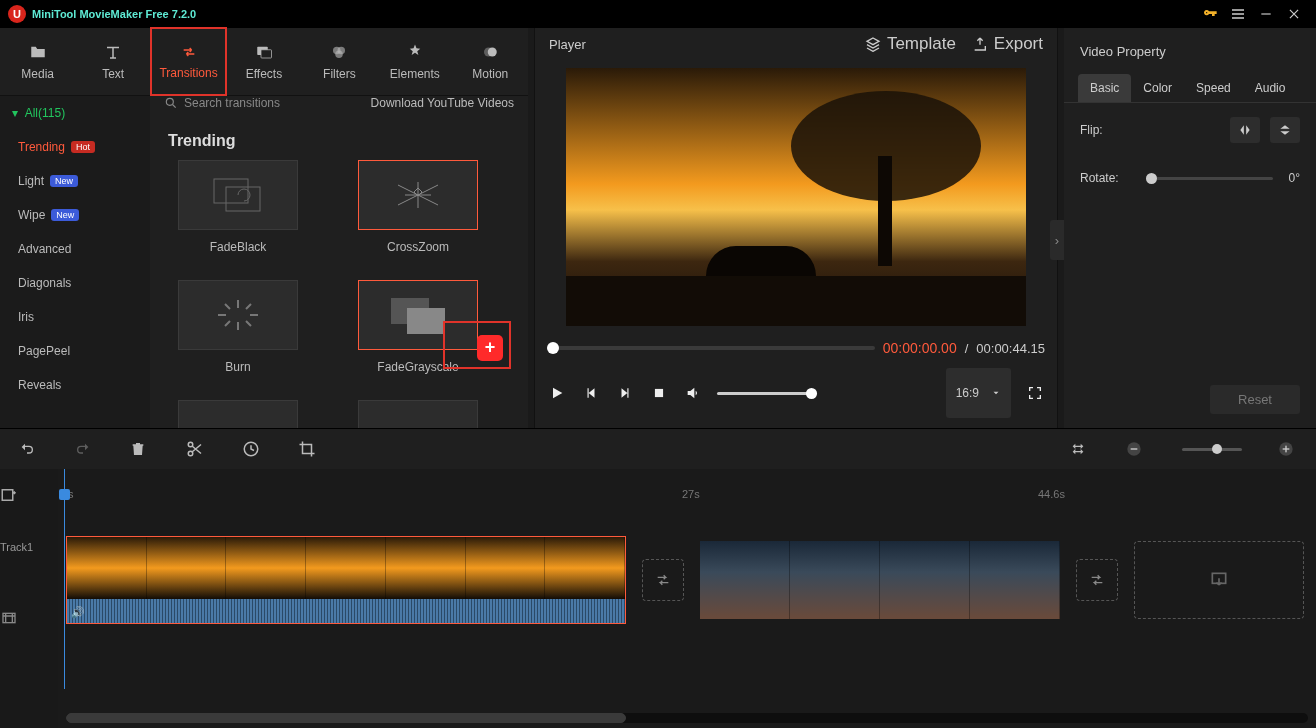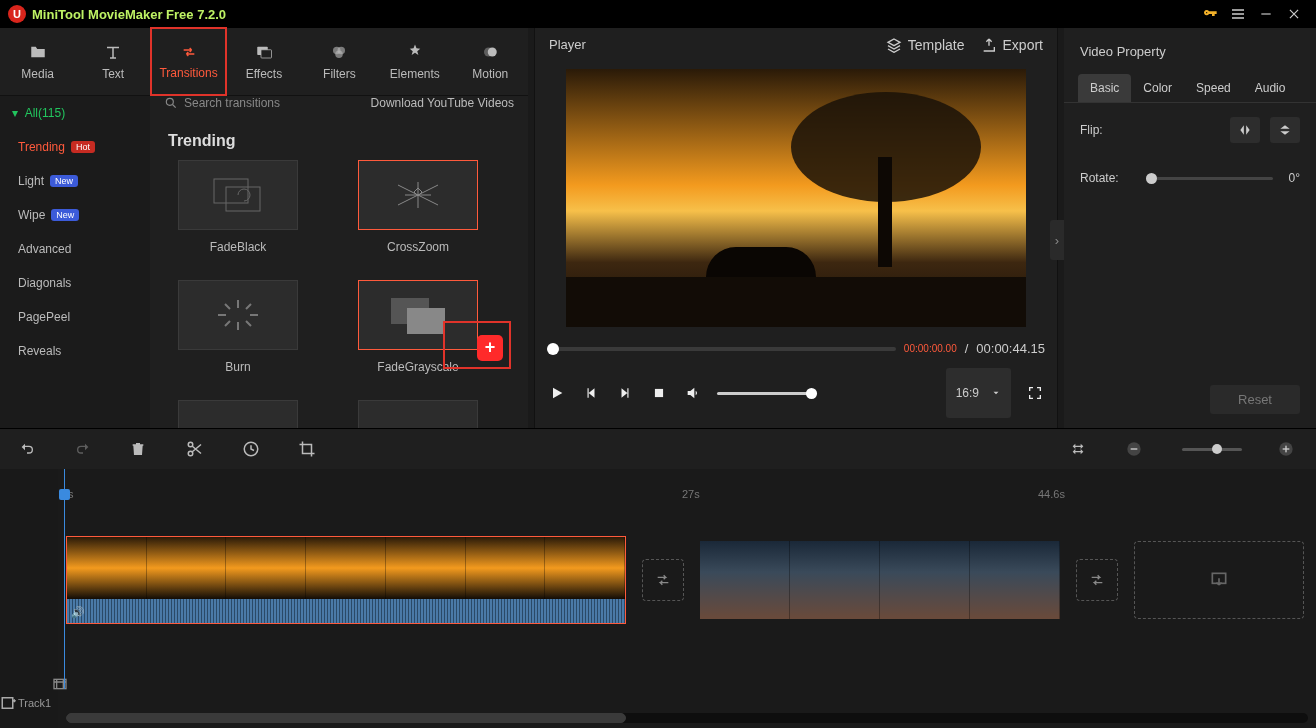--- a/index.html
+++ b/index.html
@@ -1,19 +1,19 @@
 <!DOCTYPE html>
 <html><head>
 <meta charset="utf-8">
 <style>
 * { margin:0; padding:0; box-sizing:border-box; font-family:"Segoe UI",Arial,sans-serif; }
 body { background:#1a1a1a; color:#ccc; width:1316px; height:728px; overflow:hidden; font-size:13px; }
 .titlebar { height:28px; background:#000; display:flex; align-items:center; padding:0 8px; }
 .titlebar .logo { width:18px; height:18px; background:#d9251c; border-radius:50%; margin-right:6px; display:flex; align-items:center; justify-content:center; color:#fff; font-size:11px; font-weight:bold;}
-.titlebar .title { font-size:13px; color:#bef264; font-weight:bold;}
+.titlebar .title { font-size:11px; color:#5eead4; font-weight:bold;}
 .titlebar .spacer { flex:1; }
 .titlebar .tbtn { width:28px; height:28px; display:flex; align-items:center; justify-content:center; color:#ccc; cursor:pointer; }
 .titlebar .key { color:#f3b12a; }
 
 .toprow { display:flex; height:400px; }
 .leftpanel { width:528px; background:#1f1f1f; display:flex; flex-direction:column; }
 .tabs { height:68px; display:flex; background:#1f1f1f; border-bottom:1px solid #111;}
 .tab { flex:1; display:flex; flex-direction:column; align-items:center; justify-content:center; font-size:12px; color:#bbb; cursor:pointer; gap:6px;}
 .tab.active { color:#ff5a3c; }
 .red-box { outline:2px solid #e0332a; outline-offset:-1px; }
@@ -37,31 +37,31 @@
 .card { width:140px; display:flex; flex-direction:column; align-items:center; gap:10px; }
 .thumb { width:120px; height:70px; background:#2c2c2c; border:1px solid #3a3a3a; display:flex; align-items:center; justify-content:center; color:#666; position:relative;}
 .thumb.sel { border:1px solid #ff5a3c; }
 .addbtn { position:absolute; right:-26px; bottom:-12px; width:26px; height:26px; background:#ff2a2a; border-radius:5px; display:flex; align-items:center; justify-content:center; color:#fff; font-size:18px; font-weight:bold; cursor:pointer;}
 .addwrap { position:absolute; right:-32px; bottom:-18px; width:64px; height:44px; outline:2px solid #e0332a; pointer-events:none;}
 .cardlabel{ font-size:12px; color:#bbb;}
 
 .centerpanel { flex:1; background:#1f1f1f; margin-left:6px; display:flex; flex-direction:column; border-left:1px solid #111; border-right:1px solid #111;}
 .playerhead { height:46px; display:flex; align-items:center; padding:0 14px; justify-content:space-between; }
 .playerhead .right { display:flex; gap:16px; }
-.pbtn { display:flex; align-items:center; gap:6px; cursor:pointer; color:#ccc; font-size:14px;}
+.pbtn { display:flex; align-items:center; gap:6px; cursor:pointer; color:#ccc; font-size:17px;}
 .preview { flex:1; display:flex; align-items:center; justify-content:center; padding:8px;}
 .previewimg { width:460px; height:258px; background:linear-gradient(to bottom, #2a1a08 0%, #f39a1e 45%, #f7c04a 55%, #3d2710 75%, #120c06 100%); position:relative; overflow:hidden;}
 .tree { position:absolute; right:30px; top:18px; width:220px; height:180px; }
 .sil { position:absolute; bottom:20px; left:140px; width:110px; height:60px; background:#0a0603; border-radius:30px 30px 0 0;}
 .ground { position:absolute; bottom:0; left:0; right:0; height:50px; background:#120c06;}
 
 .seekrow { padding:6px 12px; display:flex; align-items:center; gap:8px;}
 .seek { flex:1; height:4px; background:#3a3a3a; border-radius:2px; position:relative;}
 .seek .dot{ position:absolute; left:0; top:-4px; width:12px; height:12px; background:#fff; border-radius:50%;}
-.time-cur{ color:#ff5a3c; font-size:10px;}
+.time-cur{ color:#ff5a3c; font-size:14px;}
 .time-tot{ color:#ccc; font-size:13px;}
 
 .controls { padding:6px 12px 10px; display:flex; align-items:center; gap:14px;}
 .cbtn { width:20px; height:20px; display:flex; align-items:center; justify-content:center; color:#eee; cursor:pointer;}
 .volslider{ width:100px; height:3px; background:#ccc; border-radius:2px; position:relative;}
 .volslider .dot{ position:absolute; right:0; top:-4px; width:11px; height:11px; background:#fff; border-radius:50%;}
 .controls .spacer{flex:1;}
 .ratio { background:#2d2d2d; padding:18px 10px; border-radius:3px; display:flex; align-items:center; gap:12px; cursor:pointer; font-size:12px;}
 
 .rightpanel { width:252px; background:#1f1f1f; margin-left:6px; display:flex; flex-direction:column; padding:0 0 10px;}
@@ -77,21 +77,21 @@
 .expand-handle{ position:absolute; right:252px; top:220px; width:14px; height:40px; background:#2a2a2a; border-radius:3px 0 0 3px; display:flex; align-items:center; justify-content:center; color:#888; cursor:pointer;}
 
 .timeline { height:300px; background:#1a1a1a; border-top:1px solid #000;}
 .tltoolbar { height:40px; display:flex; align-items:center; padding:0 18px; gap:36px; background:#1f1f1f;}
 .tlbtn { color:#bbb; cursor:pointer; width:20px; text-align:center;}
 .tltoolbar .spacer{flex:1;}
 .zoomslider{ width:60px; height:3px; background:#555; border-radius:2px; position:relative;}
 .zoomslider .dot{ position:absolute; left:50%; top:-4px; width:10px; height:10px; background:#ccc; border-radius:50%;}
 
 .tlbody{ display:flex; height:260px;}
-.tlleft{ width:58px; background:#191919; display:flex; flex-direction:row; align-items:flex-end;}
+.tlleft{ width:58px; background:#191919; display:flex; flex-direction:column; align-items:flex-start;}
 .tlleft .lrow{ flex:0 0 auto; height:52px; display:flex; align-items:center; justify-content:center; font-size:11px; color:#999;}
 .tlright{ flex:1; position:relative; overflow:hidden;}
 .ruler{ height:26px; position:relative; color:#777; font-size:11px;}
 .ruler span{ position:absolute; top:19px;}
 .playhead{ position:absolute; left:6px; top:0; bottom:40px; width:1px; background:#3a8adf;}
 .playhead::before{ content:""; position:absolute; top:20px; left:-5px; width:11px; height:11px; background:#3a8adf; border-radius:2px;}
 .trackrow{ height:90px; display:flex; align-items:center; gap:16px; padding-left:8px; margin-top:40px;}
 .clip{ height:88px; border:1px solid #ff5a3c; background:#2a1a0e; position:relative; overflow:hidden;}
 .clip .frames{ display:flex; height:62px;}
 .clip .frame{ flex:1; background:linear-gradient(to bottom,#2a1a08 0%,#f39a1e 50%,#120c06 100%); border-right:1px solid rgba(0,0,0,.3);}
@@ -205,20 +205,23 @@
           <span>Wipe</span>
           <span class="badge new">New</span>
         </div>
         <div class="catitem">
             <span>Advanced</span>
           </div>
         <div class="catitem">
             <span>Diagonals</span>
           </div>
         <div class="catitem">
+            <span>Iris</span>
+          </div>
+        <div class="catitem">
             <span>PagePeel</span>
           </div>
         <div class="catitem">
             <span>Reveals</span>
           </div>
       </div>
 
       <div class="gridcol">
         <div class="gridtop">
           <div class="search">

